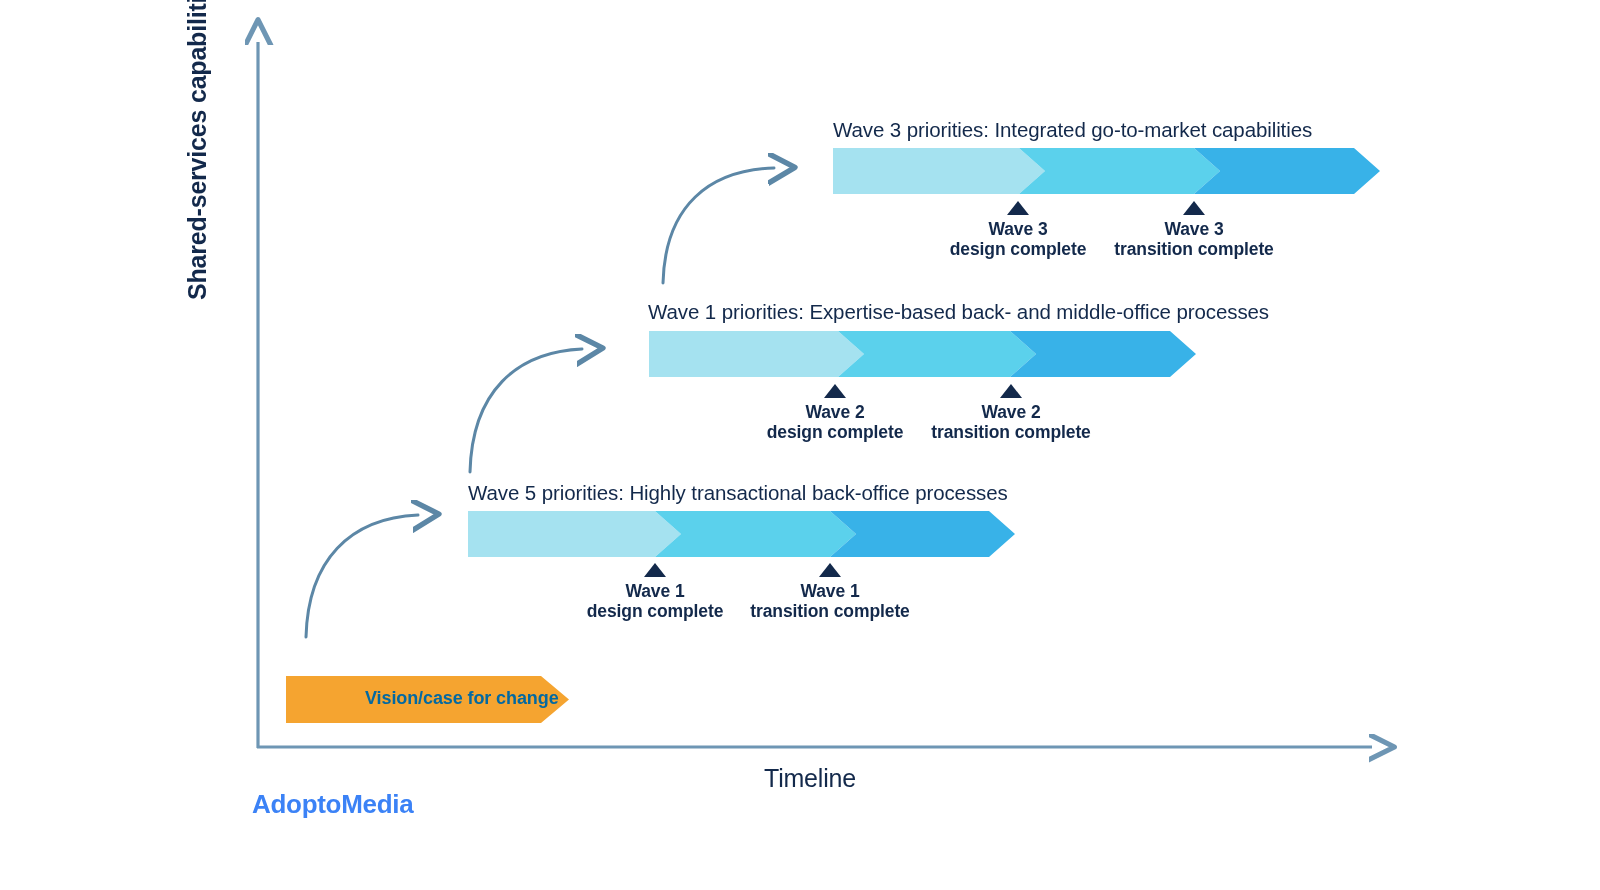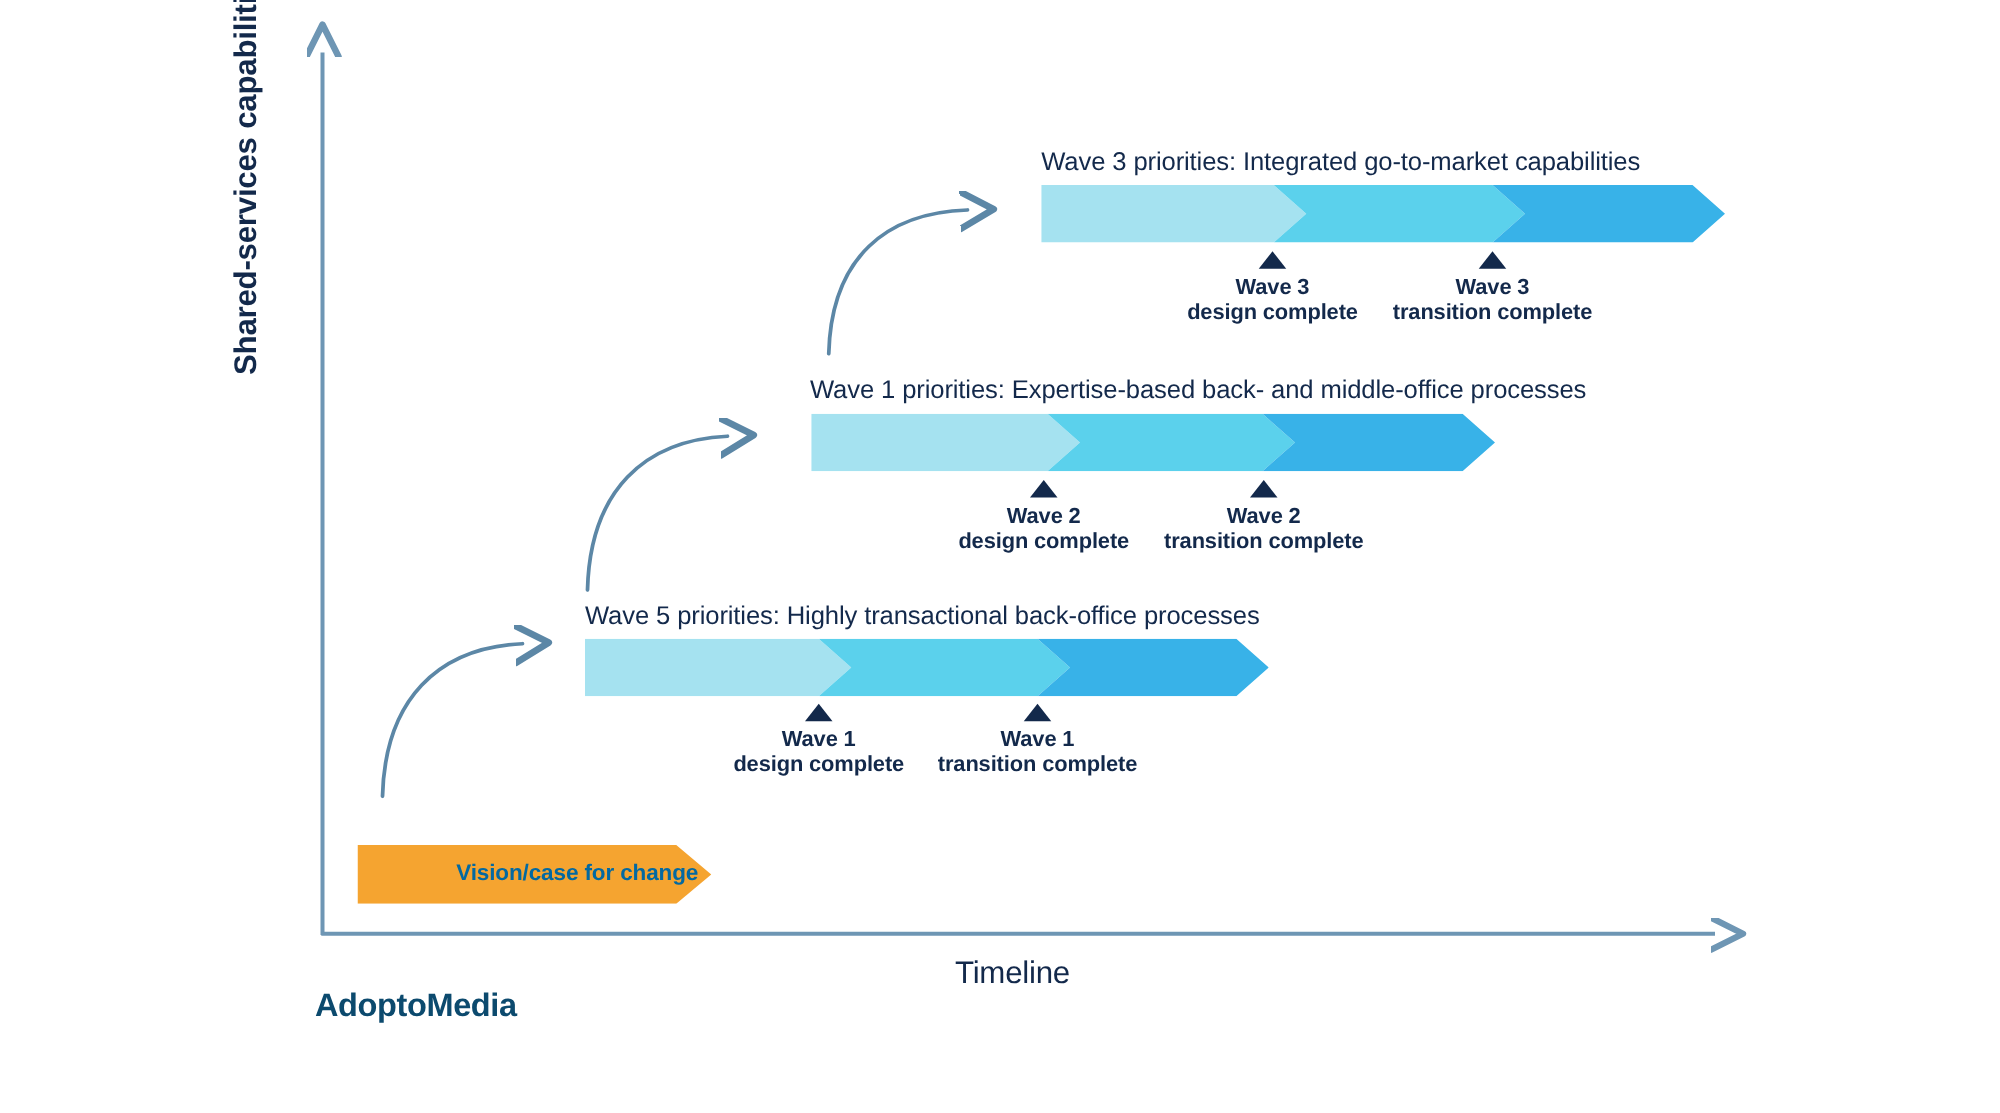--- a/index.html
+++ b/index.html
@@ -112,21 +112,21 @@
     margin-left: 40px;
   }
 
   
   .watermark {
     position: absolute;
     left: 252px;
     top: 789px;
     font-size: 26px;
     font-weight: bold;
-    color: #0c4a6e;
+    color: #3b82f6;
     letter-spacing: -0.3px;
     white-space: nowrap;
   }
 </style>
 </head>
 <body>
 
 <div id="stage">
 
   <svg id="axes" viewBox="0 0 1600 890">

